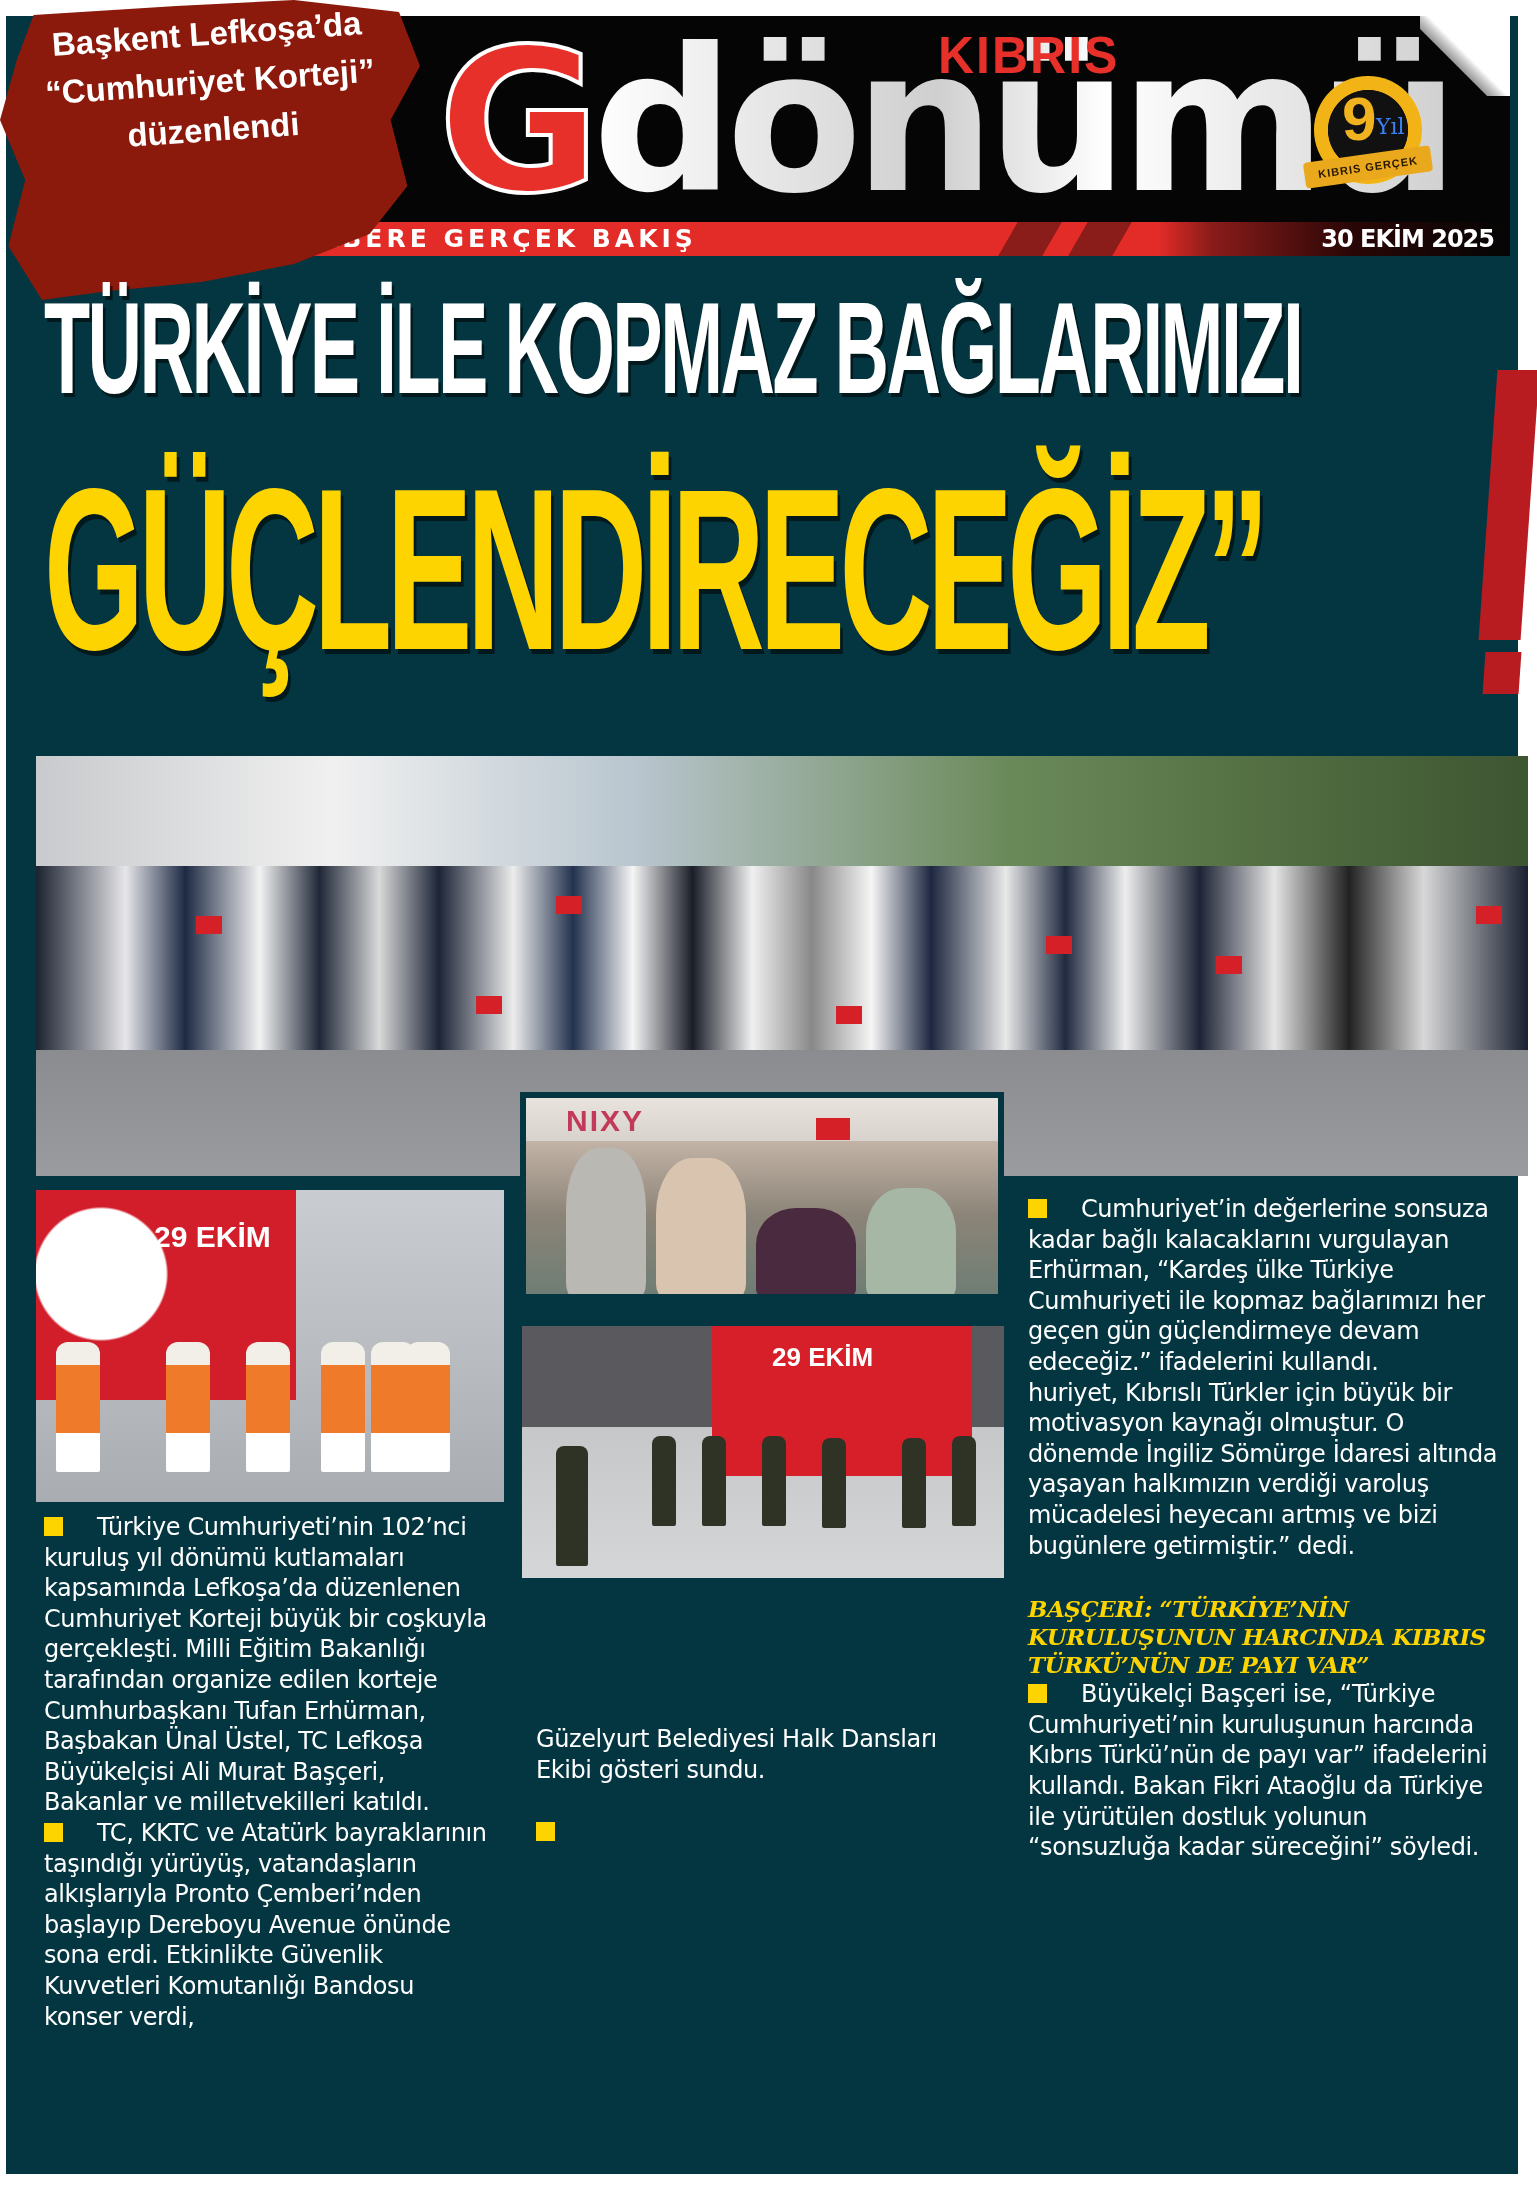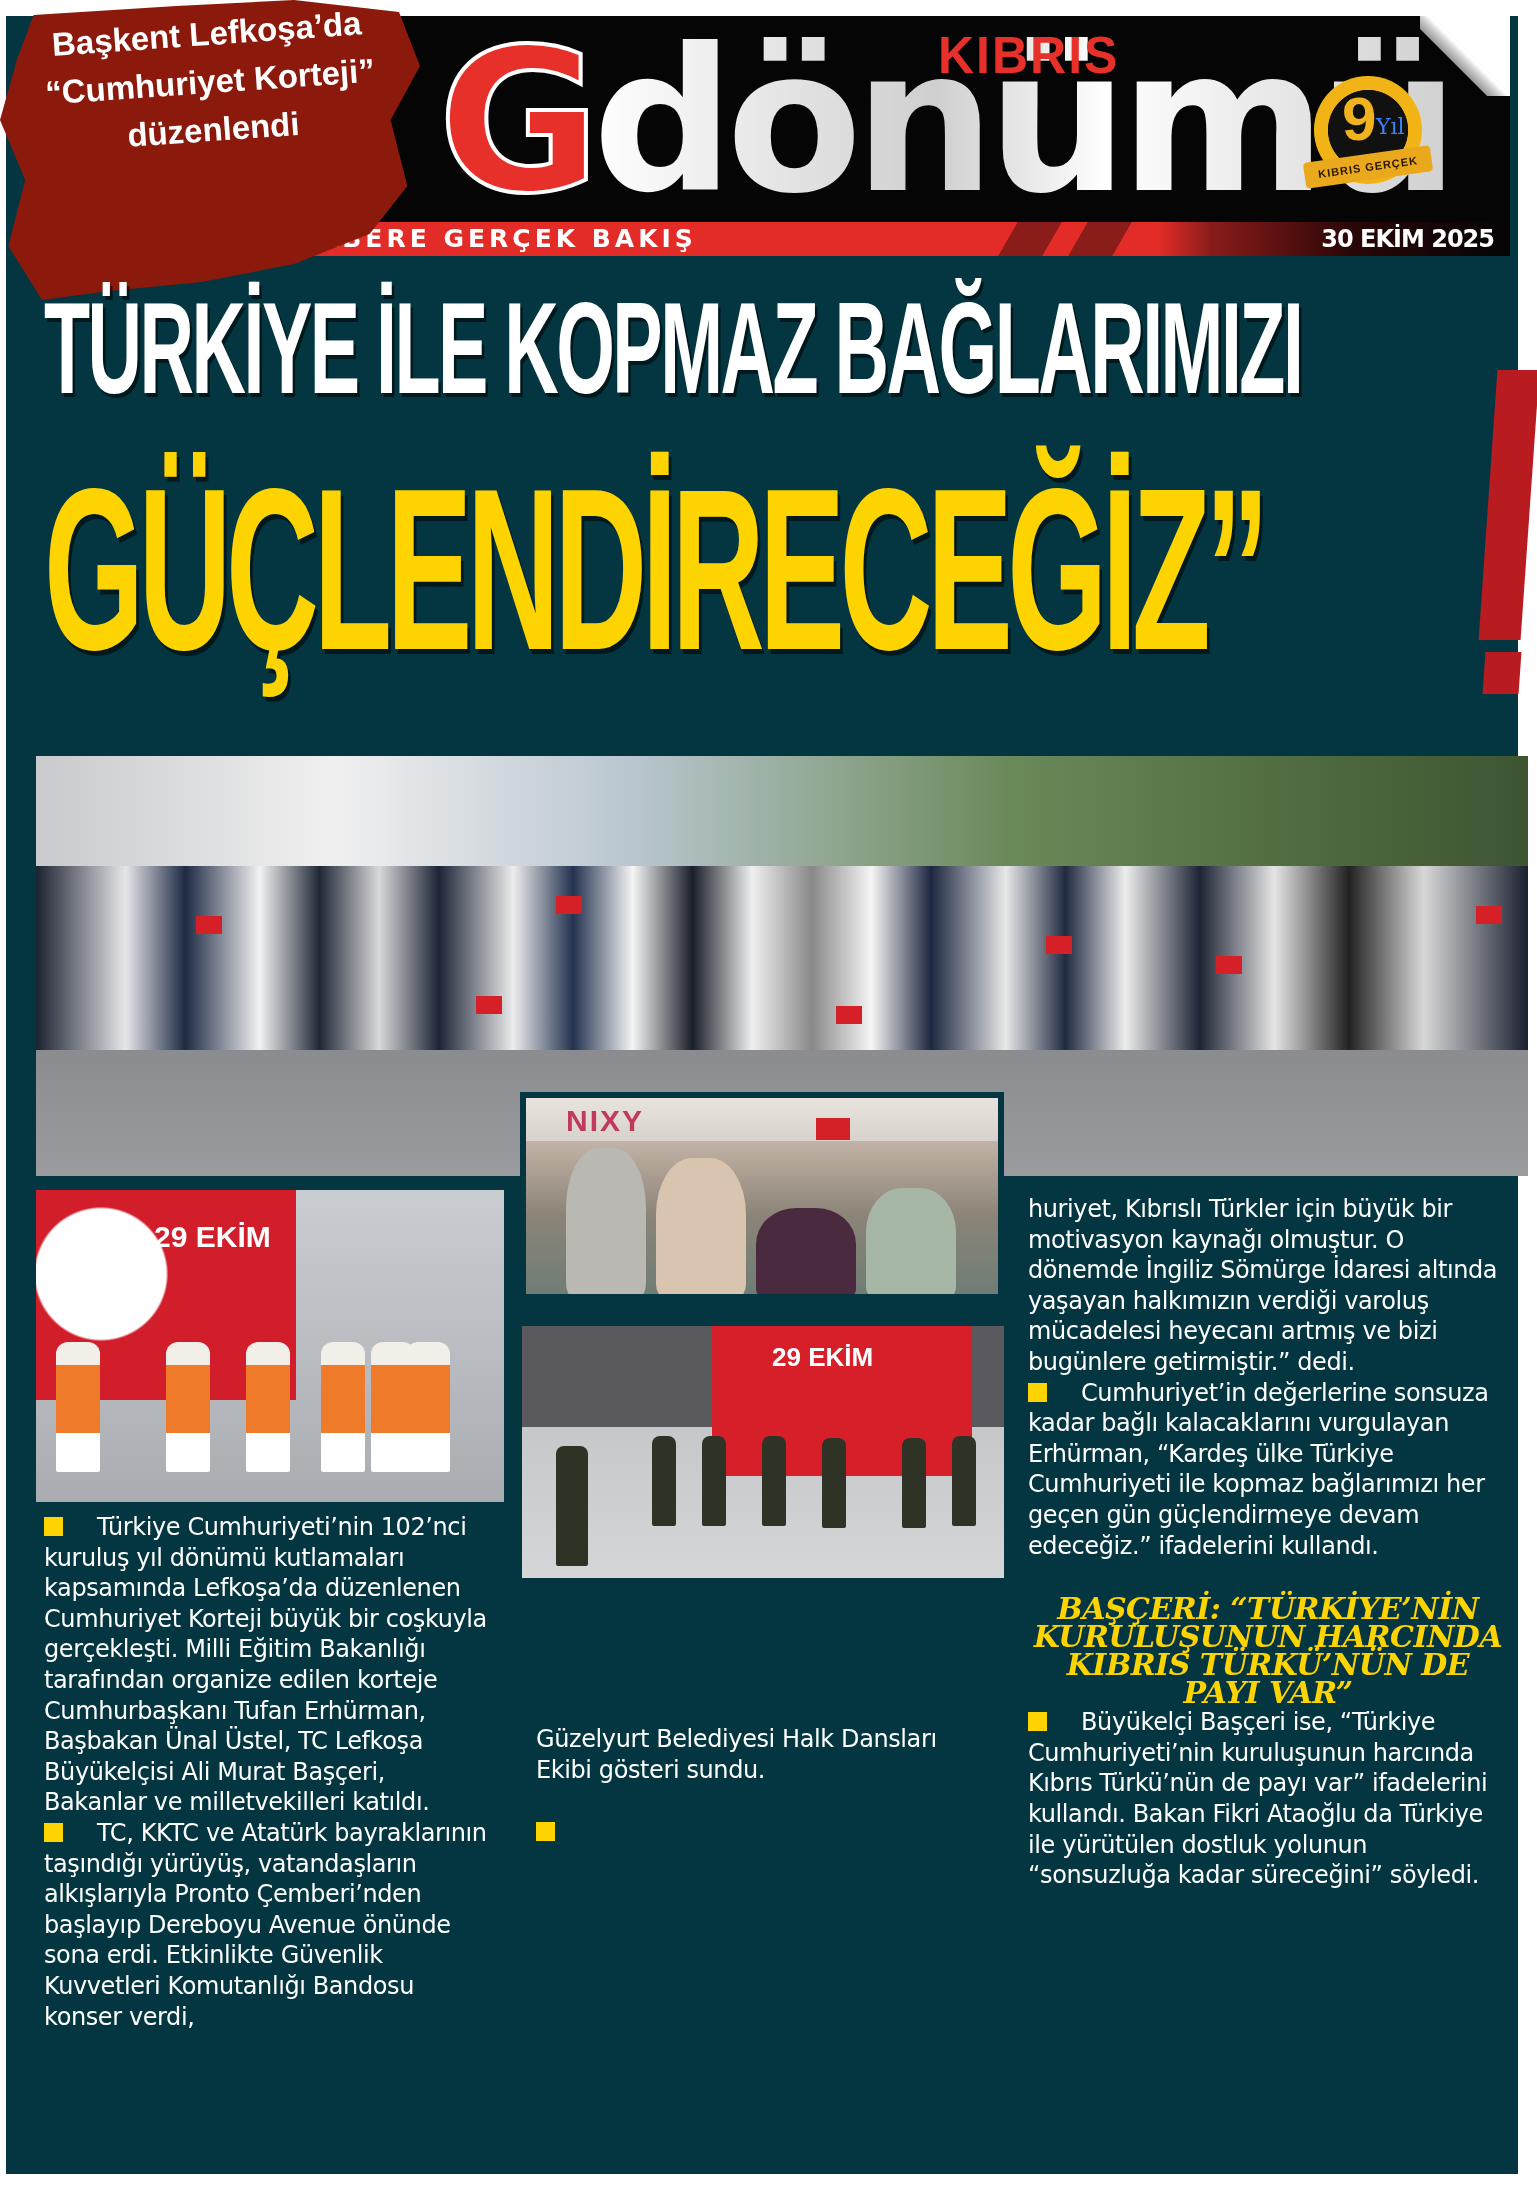--- a/index.html
+++ b/index.html
@@ -164,21 +164,21 @@
     position: absolute; width: 24px; height: 90px; background: #2e3326; border-radius: 8px 8px 2px 2px;
   }
 
   .col { position: absolute; color: #ffffff; font-family: "DejaVu Sans", sans-serif; font-size: 24px; line-height: 30.6px; letter-spacing: -0.4px; }
   .col p { margin: 0; }
   .bullet {
     display: inline-block; width: 19px; height: 19px; background: #fdd400; margin-right: 34px; vertical-align: -1px;
   }
   .subhead {
     color: #fdd400; font-family: "DejaVu Serif", serif; font-style: italic; font-weight: bold;
-    font-size: 30px; line-height: 28px; text-align: center; letter-spacing: -0.5px;
+    font-size: 23px; line-height: 28px; text-align: left; letter-spacing: -0.5px;
   }
   .col-1 { left: 44px; top: 1512px; width: 450px; }
   .col-2 { left: 536px; top: 1724px; width: 462px; }
   .col-3 { left: 1028px; top: 1194px; width: 480px; }
 </style>
 </head>
 <body>
 
 <div class="page"></div>
 
@@ -266,18 +266,18 @@
   <p><span class="bullet"></span><span>TC, KKTC ve Atatürk bayraklarının taşındığı yürüyüş, vatandaşların alkışlarıyla Pronto Çemberi’nden başlayıp Dereboyu Avenue önünde sona erdi. Etkinlikte Güvenlik Kuvvetleri Komutanlığı Bandosu konser verdi,</span></p>
 </div>
 
 <div class="col col-2">
   <p>Güzelyurt Belediyesi Halk Dansları Ekibi gösteri sundu.</p>
   <div style="height:32px"></div>
   <p><span class="bullet"></span></p>
 </div>
 
 <div class="col col-3">
+  <p><span class="bullet"></span><span>Cumhuriyet’in değerlerine sonsuza kadar bağlı kalacaklarını vurgulayan Erhürman, “Kardeş ülke Türkiye Cumhuriyeti ile kopmaz bağlarımızı her geçen gün güçlendirmeye devam edeceğiz.” ifadelerini kullandı.</span></p>
   <p>huriyet, Kıbrıslı Türkler için büyük bir motivasyon kaynağı olmuştur. O dönemde İngiliz Sömürge İdaresi altında yaşayan halkımızın verdiği varoluş mücadelesi heyecanı artmış ve bizi bugünlere getirmiştir.” dedi.</p>
-  <p><span class="bullet"></span><span>Cumhuriyet’in değerlerine sonsuza kadar bağlı kalacaklarını vurgulayan Erhürman, “Kardeş ülke Türkiye Cumhuriyeti ile kopmaz bağlarımızı her geçen gün güçlendirmeye devam edeceğiz.” ifadelerini kullandı.</span></p>
   <div style="height:34px"></div>
   <div class="subhead">BAŞÇERİ: “TÜRKİYE’NİN KURULUŞUNUN HARCINDA KIBRIS TÜRKÜ’NÜN DE PAYI VAR”</div>
   <p><span class="bullet"></span><span>Büyükelçi Başçeri ise, “Türkiye Cumhuriyeti’nin kuruluşunun harcında Kıbrıs Türkü’nün de payı var” ifadelerini kullandı. Bakan Fikri Ataoğlu da Türkiye ile yürütülen dostluk yolunun “sonsuzluğa kadar süreceğini” söyledi.</span></p>
 </div>
 
 </body></html>

